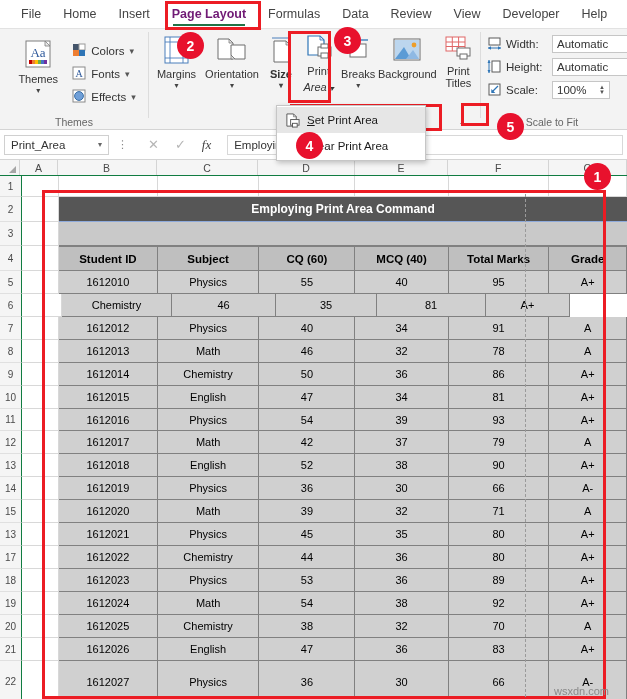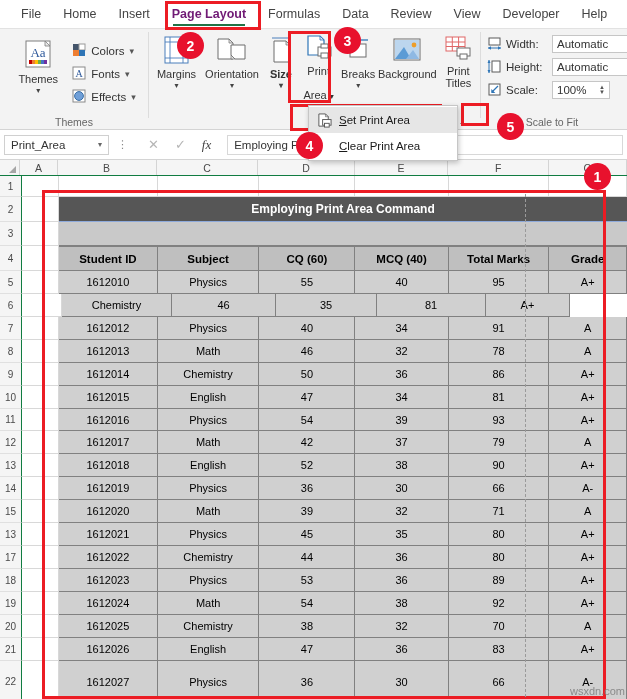--- a/index.html
+++ b/index.html
@@ -192,36 +192,36 @@
     z-index:30; font-family:"Liberation Sans", sans-serif;
   }
   
   .annot {
     position:absolute; border:3px solid #ec1c24;
     z-index:20; pointer-events:none;
   }
 
   
   .dropdown {
-    position:absolute; left:308px; top:105px;
+    position:absolute; left:276px; top:105px;
     width:150px; background:#ffffff;
     border:1px solid #c6c6c6;
     box-shadow:1px 2px 5px rgba(0,0,0,.22);
     z-index:25; padding:1px 0;
   }
   .dd-item {
     height:26px; display:flex; align-items:center;
     font-size:11.5px; color:#1a1a1a; padding-left:8px;
     gap:7px; cursor:pointer;
   }
   .dd-item.sel { background:#e6e6e6; }
   .dd-u { text-decoration:underline; }
 
   .watermark {
-    position:absolute; right:2px; bottom:2px;
+    position:absolute; right:18px; bottom:2px;
     font-size:11px; color:#8a8a8a; z-index:28;
     font-family:"Liberation Sans", sans-serif;
   }
 </style>
 </head>
 <body>
 
 <div class="tabbar">
   <div class="tab">File</div>
   <div class="tab">Home</div>
@@ -326,21 +326,21 @@
 
     <div class="bigbtn" style="width:42px;">
       <svg width="32" height="30" viewBox="0 0 32 30">
         <polygon points="5,2 17,2 21,6 21,21 5,21" fill="#ffffff" stroke="#2e75b6" stroke-width="1.2"></polygon>
         <polygon points="17,2 21,6 17,6" fill="#dce9f7" stroke="#2e75b6" stroke-width="0.8"></polygon>
         <rect x="15" y="13" width="13" height="9" fill="#ffffff" stroke="#6d6d6d"></rect>
         <rect x="18" y="10" width="7" height="4" fill="#ffffff" stroke="#6d6d6d"></rect>
         <rect x="18" y="19" width="7" height="5" fill="#ffffff" stroke="#6d6d6d"></rect>
       </svg>
       <div class="lbl">Print</div>
-      <div class="lbl" style="margin-top:12px;">
+      <div class="lbl" style="margin-top:4px;font-style:italic;">
         <span>Area</span>
         <span style="font-size:8px;">▾</span>
       </div>
     </div>
 
     <div class="bigbtn" style="width:42px;">
       <svg width="30" height="33" viewBox="0 0 30 33">
         <line x1="5" y1="6" x2="25" y2="6" stroke="#2e75b6" stroke-width="1.3"></line>
         <rect x="7" y="10" width="16" height="13" fill="#ffffff" stroke="#6d6d6d"></rect>
       </svg>

